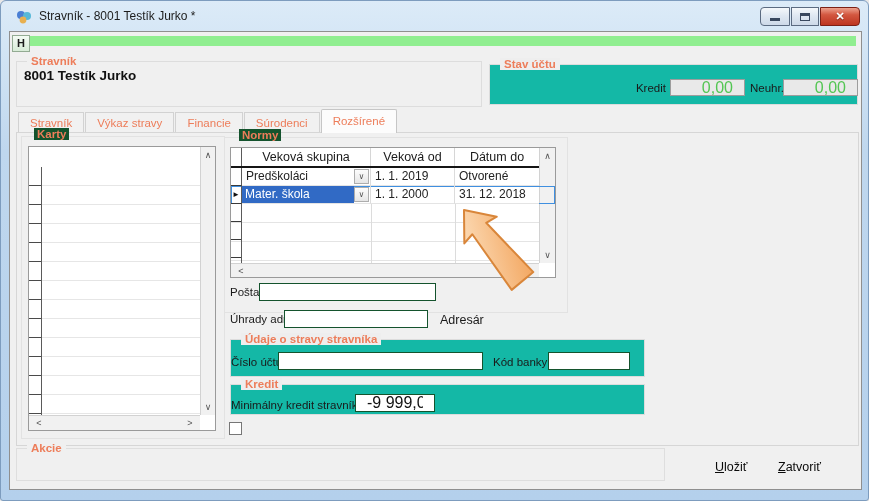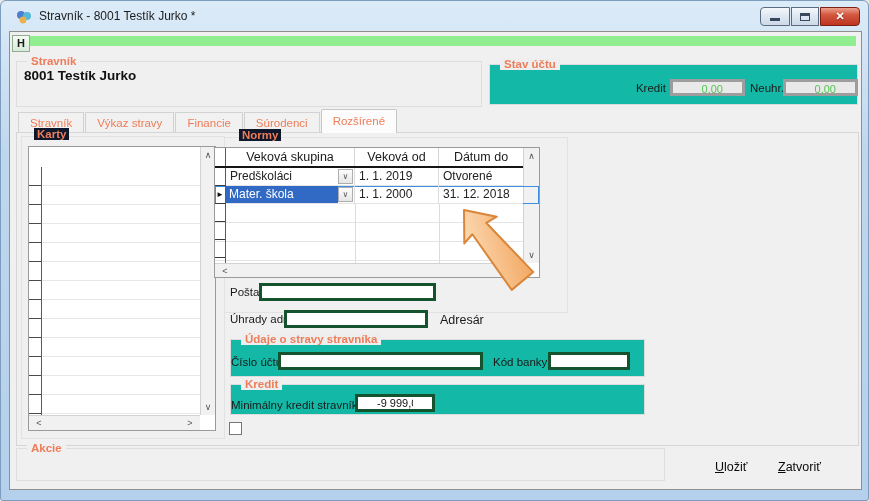--- a/index.html
+++ b/index.html
@@ -36,34 +36,34 @@
 
   .grp { position:absolute; border:1px solid #ddd; }
   .grp-label { position:absolute; top:-7px; left:10px; background:#f0f0f0; padding:0 4px;
                font-size:11.5px; font-weight:bold; color:#ed7d5a; white-space:nowrap; }
   .grp-gray { background:#14b8a6; border-color:#dcdcdc; }
   .grp-gray .grp-label { background:#eeeeee; }
 
   .bigname { position:absolute; left:14px; top:36px; font-size:13.5px; font-weight:bold; color:#111; }
 
   .lbl { position:absolute; font-size:11.5px; color:#1a1a1a; white-space:nowrap; }
-  .field { position:absolute; background:#fff; border:3px solid #14532d; font-size:11px;
-           font-family:"Liberation Sans",sans-serif; padding:0 19px; color:#111; }
+  .field { position:absolute; background:#fff; border:1px solid #14532d; font-size:16px;
+           font-family:"Liberation Sans",sans-serif; padding:0 11px; color:#111; }
   .field.gray { background:#e9e9e9; border-color:#9d9d9d; color:#53c653; text-align:right; }
   .field.num { text-align:right; }
 
   
   .tabs { position:absolute; left:8px; top:77px; height:24px; display:flex; align-items:flex-end; }
   .tab { height:21px; line-height:20px; padding:0 11px; margin-right:1px; font-size:11.5px;
          color:#ed7d5a; background:#f1f1f1; border:1px solid #d2d2d2; border-bottom:none; }
   .tab.active { height:24px; line-height:23px; background:#fcfcfc; border-color:#c6c6c6;
                 border-radius:2px 2px 0 0; position:relative; z-index:3; }
   .panel { position:absolute; left:6px; top:100px; width:843px; height:314px;
            border:1px solid #d6d6d6; background:#f0f0f0; }
-  .floatlbl { position:absolute; background:#0f172a; padding:0 3px; font-size:11.5px;
+  .floatlbl { position:absolute; background:#14532d; padding:0 3px; font-size:11.5px;
               font-weight:bold; color:#ed7d5a; z-index:4; white-space:nowrap; }
 
   
   .tbl { position:absolute; background:#fff; border:1px solid #9a9a9a; overflow:hidden; }
   .thead { display:flex; height:20px; border-bottom:2px solid #151515; background:#fff; }
   .th { font-size:12.5px; color:#1a1a1a; text-align:center; line-height:18px;
         border-right:1px solid #d6d6d6; overflow:hidden; white-space:nowrap; }
   .selcol { border-right:1px solid #5a5a5a; }
   .trow { display:flex; height:18px; position:relative; }
   .td { font-size:12px; color:#222; line-height:17px; padding:0 4px; border-right:1px solid #dcdcdc;
@@ -157,21 +157,21 @@
           <span class="sbarrow" style="bottom:3px;">∨</span>
         </div>
         <div class="sb sbh" style="left:0; bottom:0; width:171px; height:15px;">
           <span class="sbarrow h" style="left:3px;">&lt;</span>
           <span class="sbarrow h" style="right:3px;">&gt;</span>
         </div>
       </div>
 
       <span class="floatlbl" style="left:229px; top:97px;">Normy</span>
       <div class="grp" style="left:214px; top:105px; width:344px; height:176px; border-color:#e2e2e2;"></div>
-      <div class="tbl" style="left:204px; top:115px; width:326px; height:131px;">
+      <div class="tbl" style="left:220px; top:115px; width:326px; height:131px;">
         <div class="thead">
           <div class="th selcol" style="width:11px;"></div>
           <div class="th" style="width:129px;">Veková skupina</div>
           <div class="th" style="width:84px;">Veková od</div>
           <div class="th" style="width:84px; border-right:none;">Dátum do</div>
         </div>
 
         <div class="trow">
           <div class="td sel" style="width:11px;"></div>
           <div class="td" style="width:129px;">

